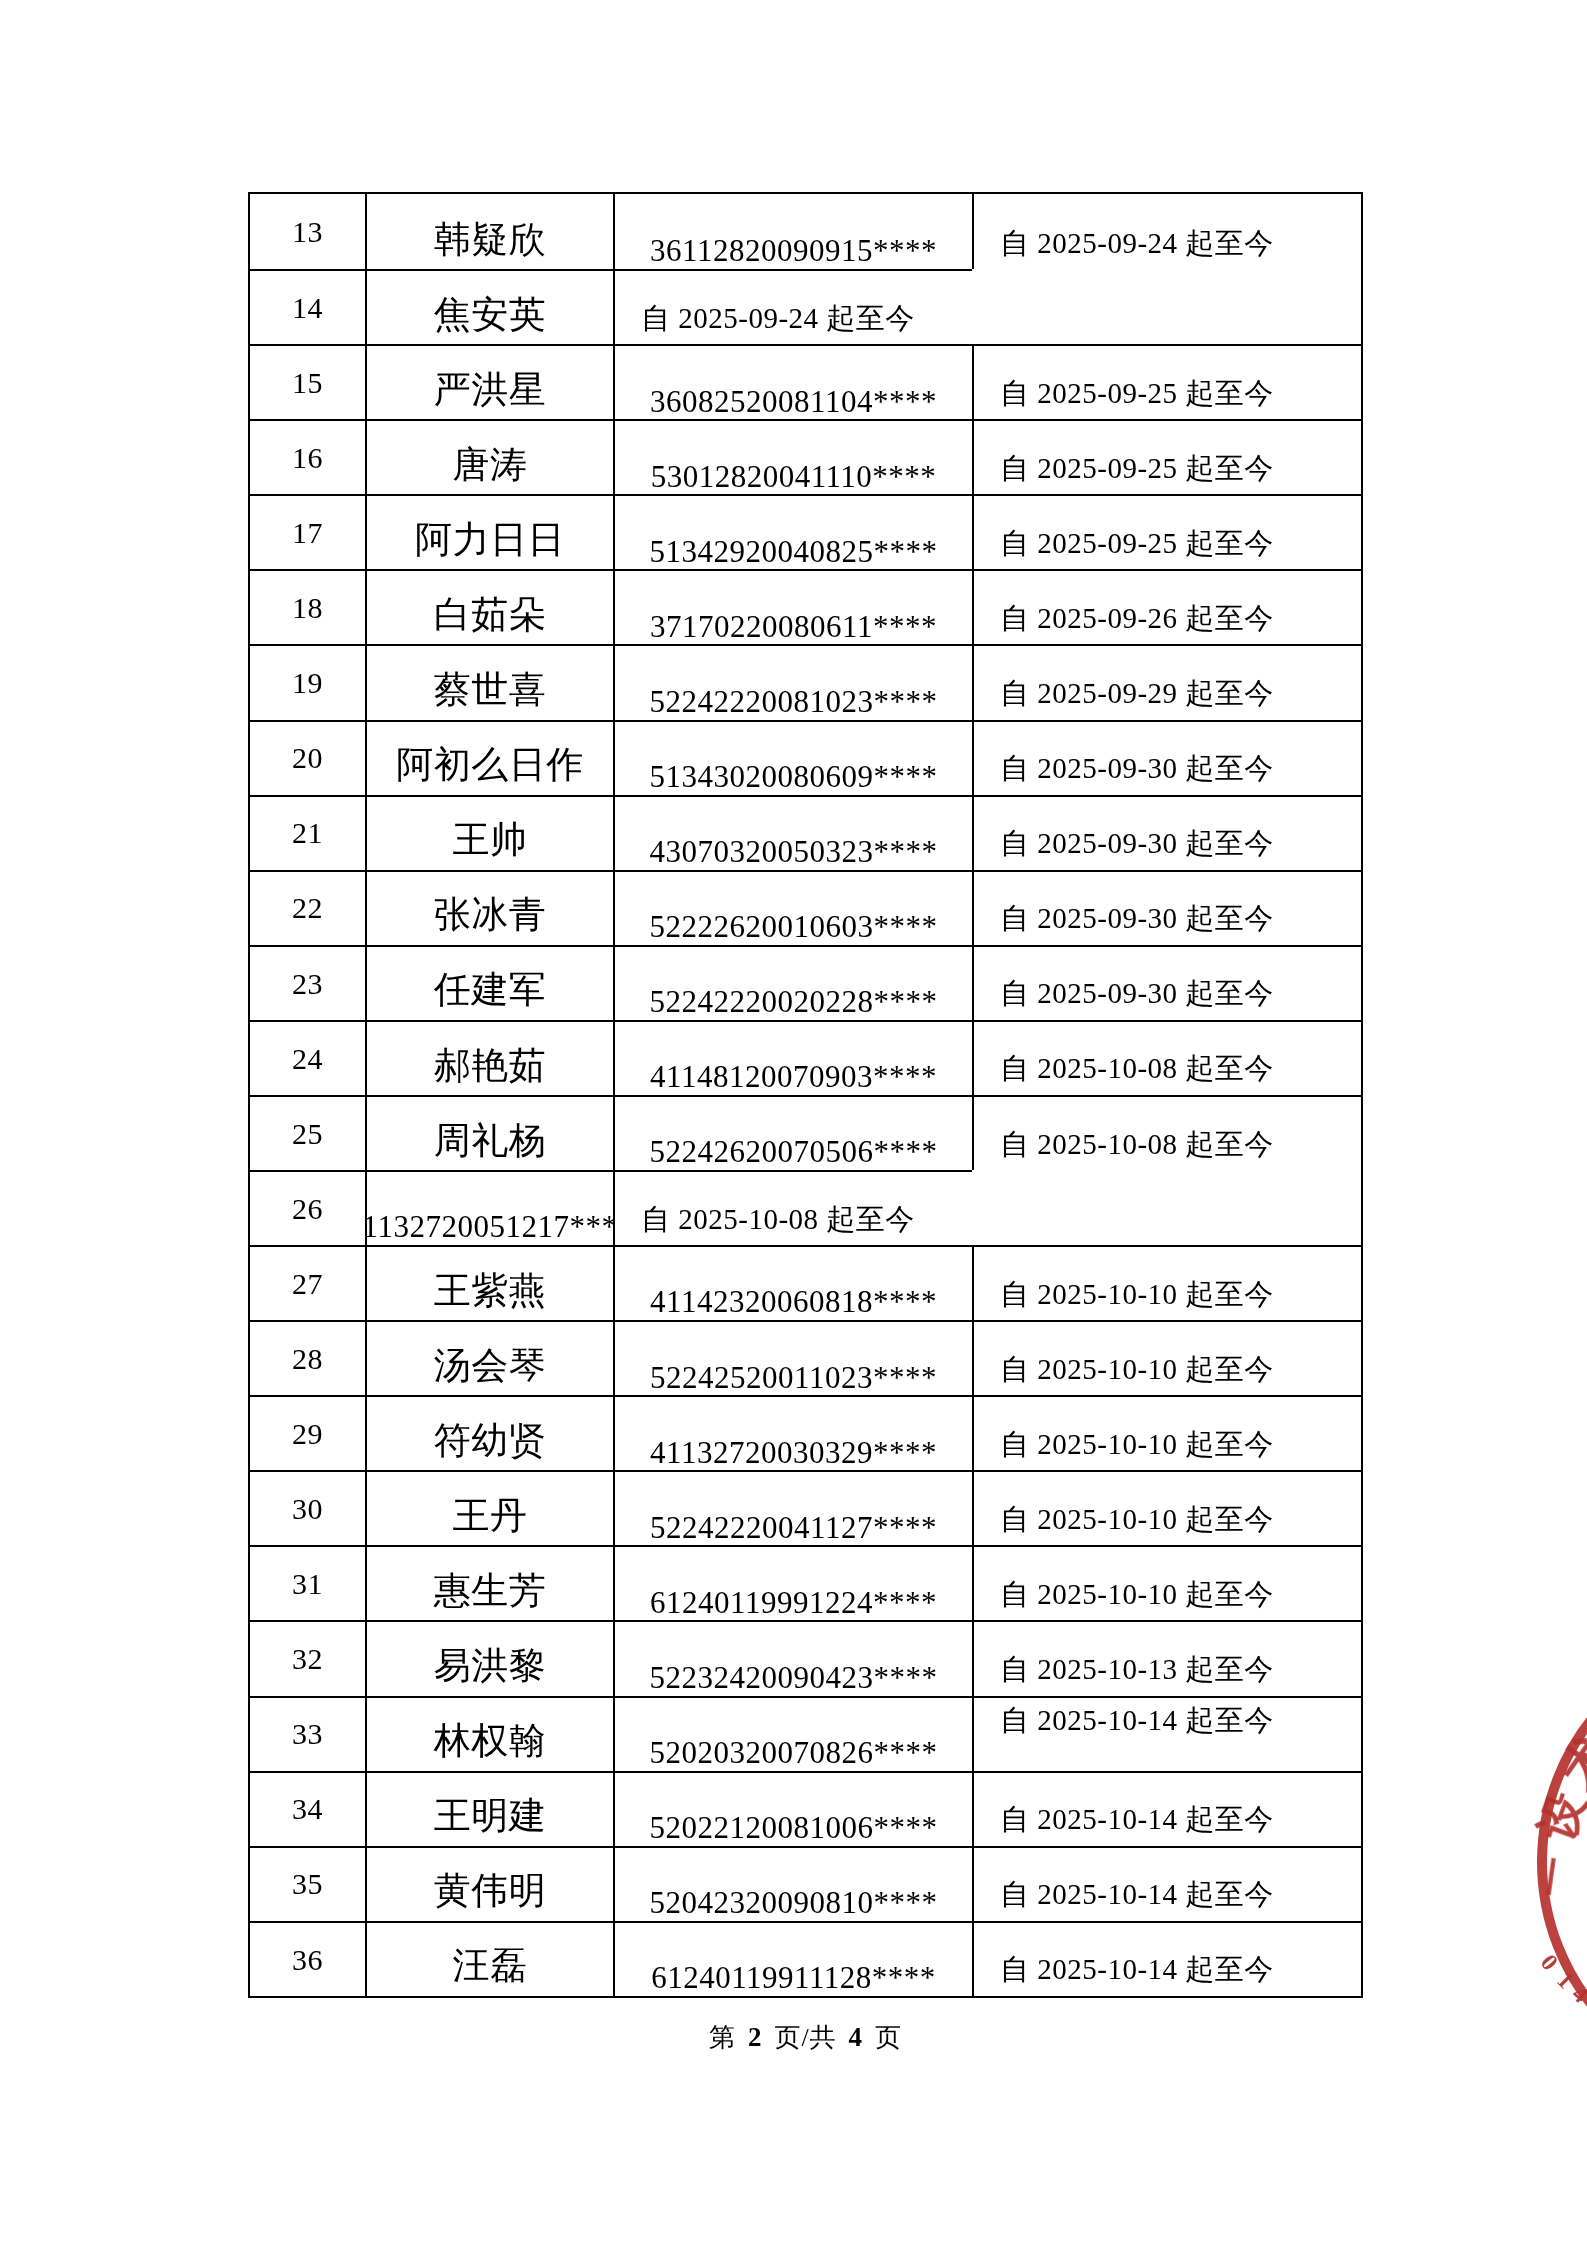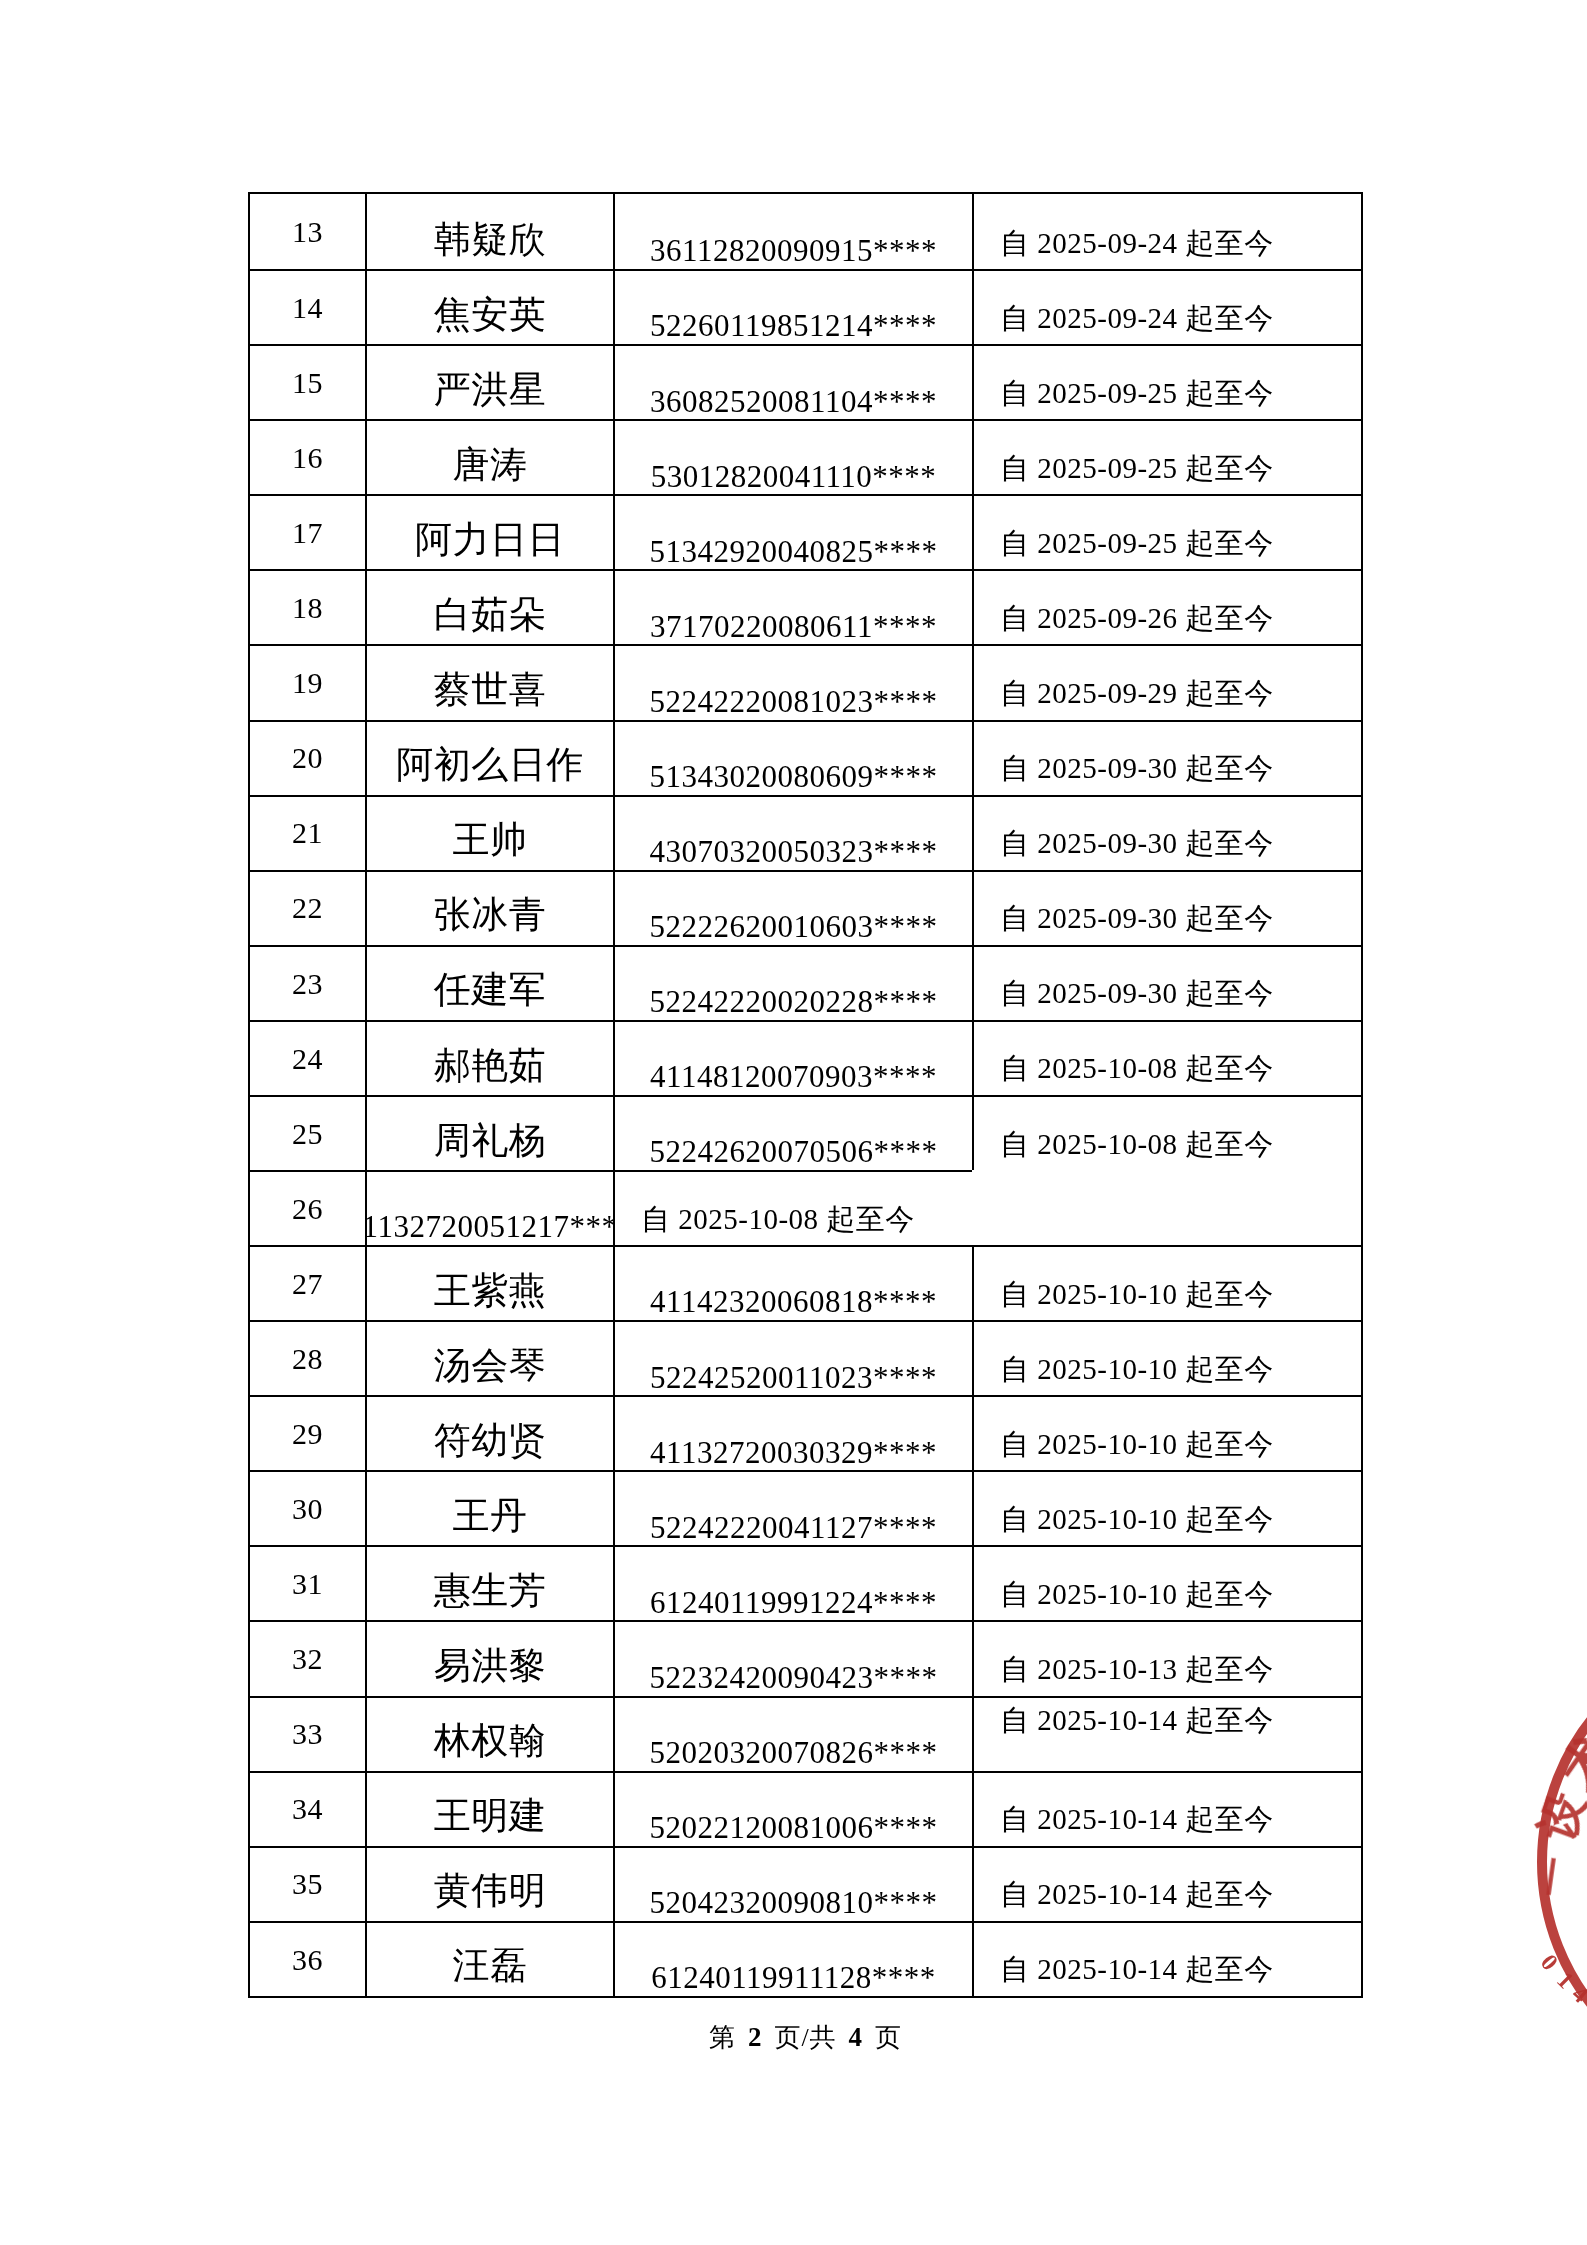--- a/index.html
+++ b/index.html
@@ -64,21 +64,20 @@
     <div class="row">
       <div class="cell c-num">13</div>
       <div class="cell c-name">韩疑欣</div>
       <div class="cell c-id">36112820090915****</div>
       <div class="cell c-date">自 2025-09-24 起至今</div>
     </div>
 
     <div class="row">
       <div class="cell c-num">14</div>
       <div class="cell c-name">焦安英</div>
-      <div class="cell c-id">52260119851214****</div>
       <div class="cell c-date">自 2025-09-24 起至今</div>
     </div>
 
     <div class="row">
       <div class="cell c-num">15</div>
       <div class="cell c-name">严洪星</div>
       <div class="cell c-id">36082520081104****</div>
       <div class="cell c-date">自 2025-09-25 起至今</div>
     </div>
 

